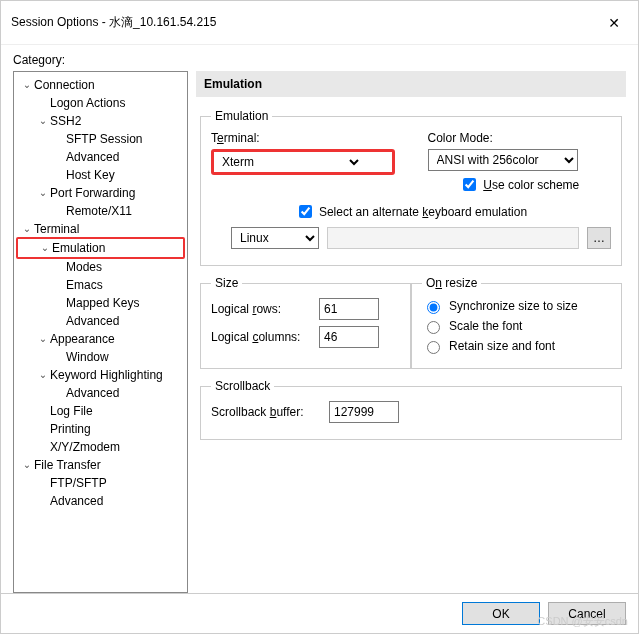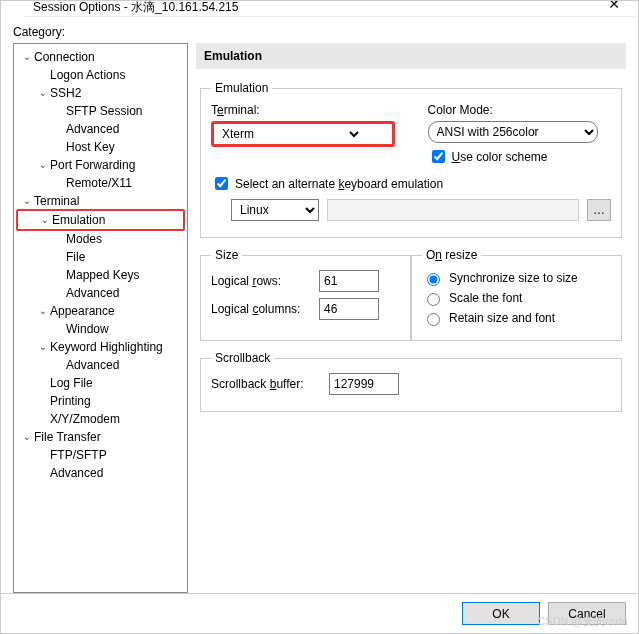--- a/index.html
+++ b/index.html
@@ -1,17 +1,17 @@
 <!DOCTYPE html>
 <html><head>
 <meta charset="utf-8">
 <style>
   * { box-sizing: border-box; font-family: "Segoe UI", Tahoma, sans-serif; font-size: 12px; }
   body { margin: 0; background: #fff; color: #000; width: 639px; height: 634px; overflow: hidden; border: 1px solid #ccc; display: flex; flex-direction: column; }
-  .titlebar { height: 16px; display: flex; align-items: flex-end; padding: 0 10px; border-bottom: 1px solid #eee; margin-left: 22px; }
+  .titlebar { height: 44px; display: flex; align-items: center; padding: 0 10px; border-bottom: 1px solid #eee; }
   .titlebar .title { flex: 1; }
   .titlebar .close { font-size: 14px; padding: 4px 8px; }
   .body { flex: 1; display: flex; flex-direction: column; padding: 8px 12px 0 12px; }
   .cat-label { margin-bottom: 4px; }
   .columns { flex: 1; display: flex; gap: 8px; min-height: 0; }
   .tree { width: 175px; border: 1px solid #888; background: #fff; padding: 4px 2px; overflow: auto; line-height: 18px; }
   .tree-row { display: flex; align-items: center; white-space: nowrap; cursor: default; }
   .chev { width: 14px; display: inline-flex; justify-content: center; color: #555; font-size: 10px; }
   .tree-row.selected { border: 2px solid #e33; border-radius: 2px; margin: -1px 0; }
   .main { flex: 1; display: flex; flex-direction: column; }
@@ -19,27 +19,27 @@
   fieldset { border: 1px solid #ccc; margin: 0 4px 10px 4px; padding: 8px 10px 10px 10px; }
   legend { padding: 0 4px; }
   .row { display: flex; align-items: center; gap: 8px; margin-bottom: 6px; }
   .col { display: flex; flex-direction: column; gap: 4px; }
   .two-col { display: flex; gap: 33px; }
   .two-col > div { flex: 1; }
   select, input[type=text] { border: 1px solid #7a7a7a; padding: 2px 4px; height: 22px; background: #fff; }
   input[type=text] { width: 60px; }
   .terminal-select { border: 3px solid #e33; border-radius: 3px; padding: 0; }
   .terminal-select select { border: none; width: 148px; height: 20px; }
-  .colormode-select { width: 170px; border-radius: 10px; }
+  .colormode-select { width: 150px; }
   .kbd-select { width: 88px; margin-left: 20px; }
   .kbd-text { flex: 1; background: #f4f4f4; border: 1px solid #ccc; height: 22px; }
   .kbd-btn { width: 24px; height: 22px; border: 1px solid #adadad; background: #e1e1e1; display: flex; align-items: center; justify-content: center; }
   .size-resize { display: flex; margin: 0 4px 10px 4px; }
   .size-resize fieldset { flex: 1; margin: 0; }
-  label.inline { display: flex; align-items: center; gap: 4px; }
+  label.inline { display: flex; align-items: center; gap: 4px; justify-content: center; }
   .u { text-decoration: underline; }
   .footer { border-top: 1px solid #ccc; padding: 8px 12px; display: flex; justify-content: flex-end; gap: 8px; align-items: center; position: relative; }
   .footer button { width: 78px; height: 23px; border: 1px solid #adadad; background: #e1e1e1; }
   .footer button.default { border: 1px solid #0078d7; }
   .wm { position: absolute; right: 10px; bottom: 4px; color: #ccc; font-size: 11px; pointer-events: none; }
   .radio-col label { display: flex; align-items: center; gap: 6px; margin-bottom: 4px; }
 </style>
 </head>
 <body>
 
@@ -91,21 +91,21 @@
         <div class="tree-row selected" style="padding-left: 20px;">
           <span class="chev">⌄</span>
           <span>Emulation</span>
         </div>
         <div class="tree-row" style="padding-left: 36px;">
           <span class="chev"></span>
           <span>Modes</span>
         </div>
         <div class="tree-row" style="padding-left: 36px;">
           <span class="chev"></span>
-          <span>File</span>
+          <span>Emacs</span>
         </div>
         <div class="tree-row" style="padding-left: 36px;">
           <span class="chev"></span>
           <span>Mapped Keys</span>
         </div>
         <div class="tree-row" style="padding-left: 36px;">
           <span class="chev"></span>
           <span>Advanced</span>
         </div>
         <div class="tree-row" style="padding-left: 20px;">

